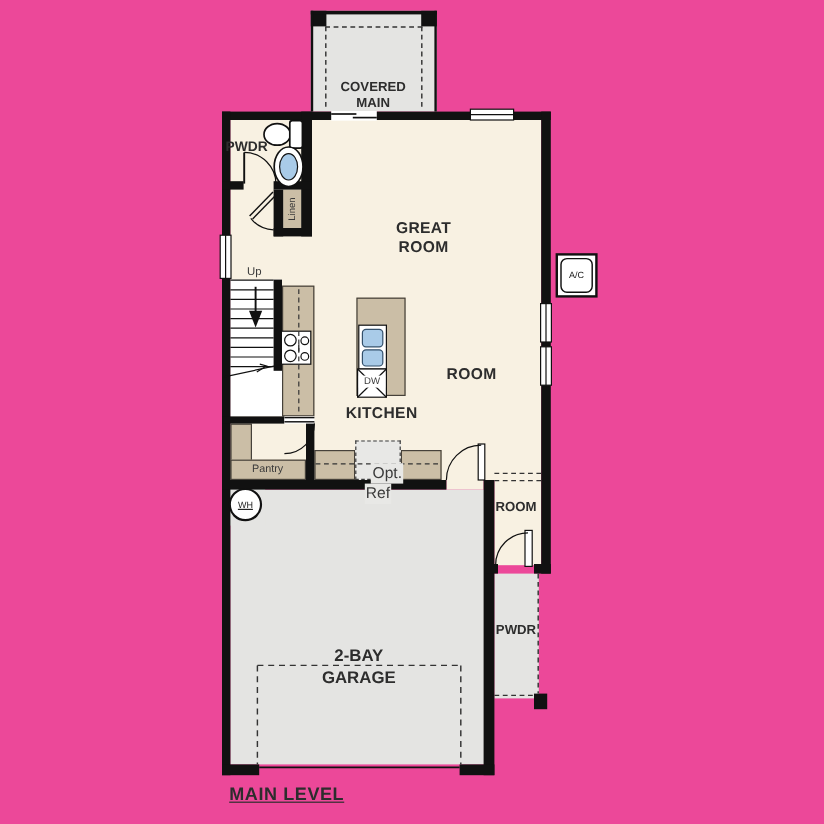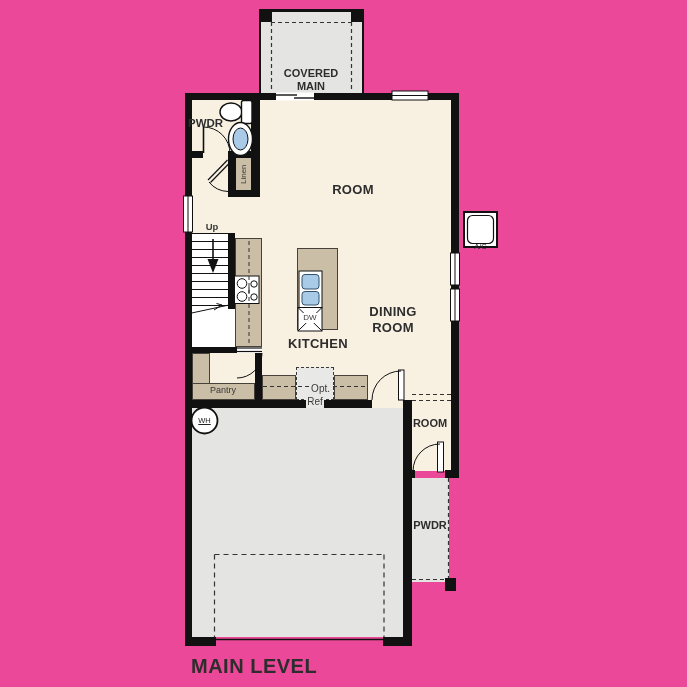--- a/index.html
+++ b/index.html
@@ -207,32 +207,35 @@
       <rect x="464" y="212" width="33" height="35" fill="#ffffff" stroke="#111" stroke-width="2"></rect>
       <rect x="467.5" y="215.5" width="26" height="28" rx="5" fill="none" stroke="#111" stroke-width="1.2"></rect>
     </g>
   </svg>
 
   <div class="label bold" style="left:261px;top:40px;width:100px;font-size:11px;">
     <div>COVERED</div><div>MAIN</div>
   </div>
   <div class="label bold" style="left:188px;top:116px;width:42px;font-size:11.5px;text-align:left;">PWDR</div>
   <div class="vert label" style="left:236px;top:156px;width:15px;height:36px;">Linen</div>
-  <div class="label small" style="left:201px;top:221px;width:22px;font-size:9.5px;font-weight:700;">Up</div>
+  <div class="label small" style="left:201px;top:221px;width:22px;font-size:9.5px;font-weight:400;">Up</div>
   <div class="label room" style="left:293px;top:150px;width:120px;">
+    <div>GREAT</div><div>ROOM</div>
+  </div>
+  <div class="label room" style="left:333px;top:272px;width:120px;">
     <div>ROOM</div>
-  </div>
-  <div class="label room" style="left:333px;top:272px;width:120px;">
-    <div>DINING</div><div>ROOM</div>
   </div>
   <div class="label room" style="left:268px;top:336px;width:100px;">KITCHEN</div>
   <div class="label small" style="left:194px;top:385px;width:58px;">Pantry</div>
-  <div class="label bgchip" style="left:295px;top:369px;width:40px;font-size:10px;color:#3a3a3a;line-height:1.3;">
+  <div class="label bgchip" style="left:295px;top:369px;width:40px;font-size:13px;color:#3a3a3a;line-height:1.3;">
     <span>Opt.</span><br><span>Ref</span>
   </div>
   <div class="label" style="left:299px;top:313px;width:22px;font-size:8px;color:#3a3a3a;background:#fff;">DW</div>
   <div class="label bold" style="left:408px;top:417px;width:44px;font-size:11px;">ROOM</div>
   <div class="label bold" style="left:408px;top:519px;width:44px;font-size:11px;">PWDR</div>
+  <div class="label bold" style="left:239px;top:503px;width:120px;font-size:14px;line-height:1.25;">
+    <div>2-BAY</div><div>GARAGE</div>
+  </div>
   <div class="label" style="left:191px;top:416px;width:27px;font-size:7.5px;color:#222;text-decoration:underline;">WH</div>
-  <div class="label" style="left:464px;top:242px;width:33px;font-size:7.5px;color:#222;">A/C</div>
-  <div class="label bold" style="left:191px;top:654px;width:140px;font-size:20px;text-align:left;letter-spacing:.5px;">MAIN LEVEL</div>
+  <div class="label" style="left:464px;top:225px;width:33px;font-size:7.5px;color:#222;">A/C</div>
+  <div class="label bold" style="left:191px;top:654px;width:140px;font-size:15px;text-align:left;letter-spacing:.5px;text-decoration:underline;">MAIN LEVEL</div>
 
 </div>
 
 </body></html>

